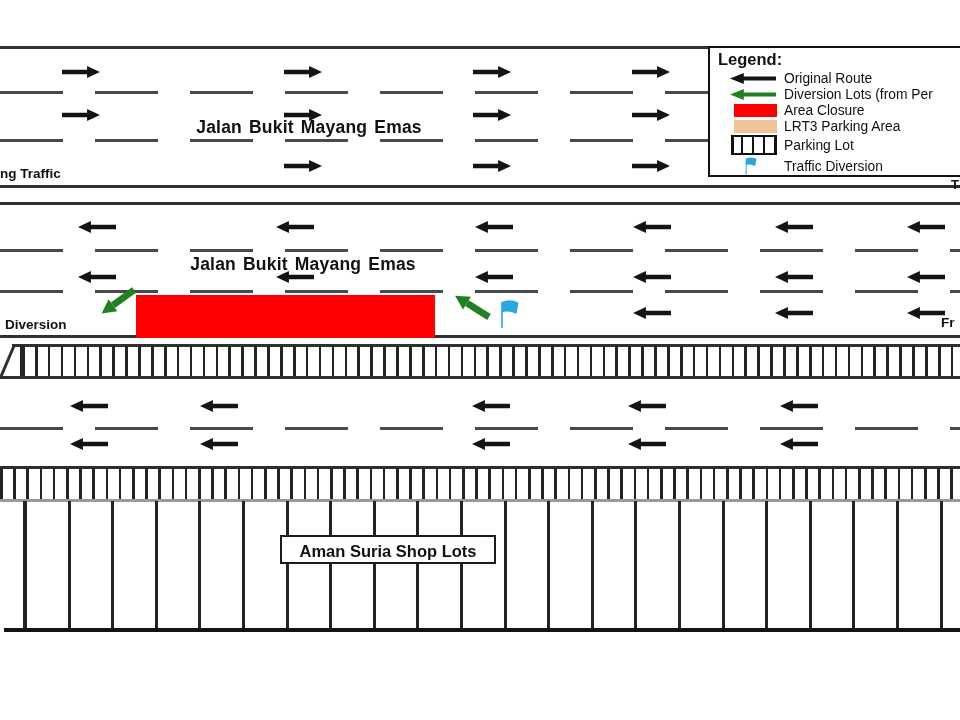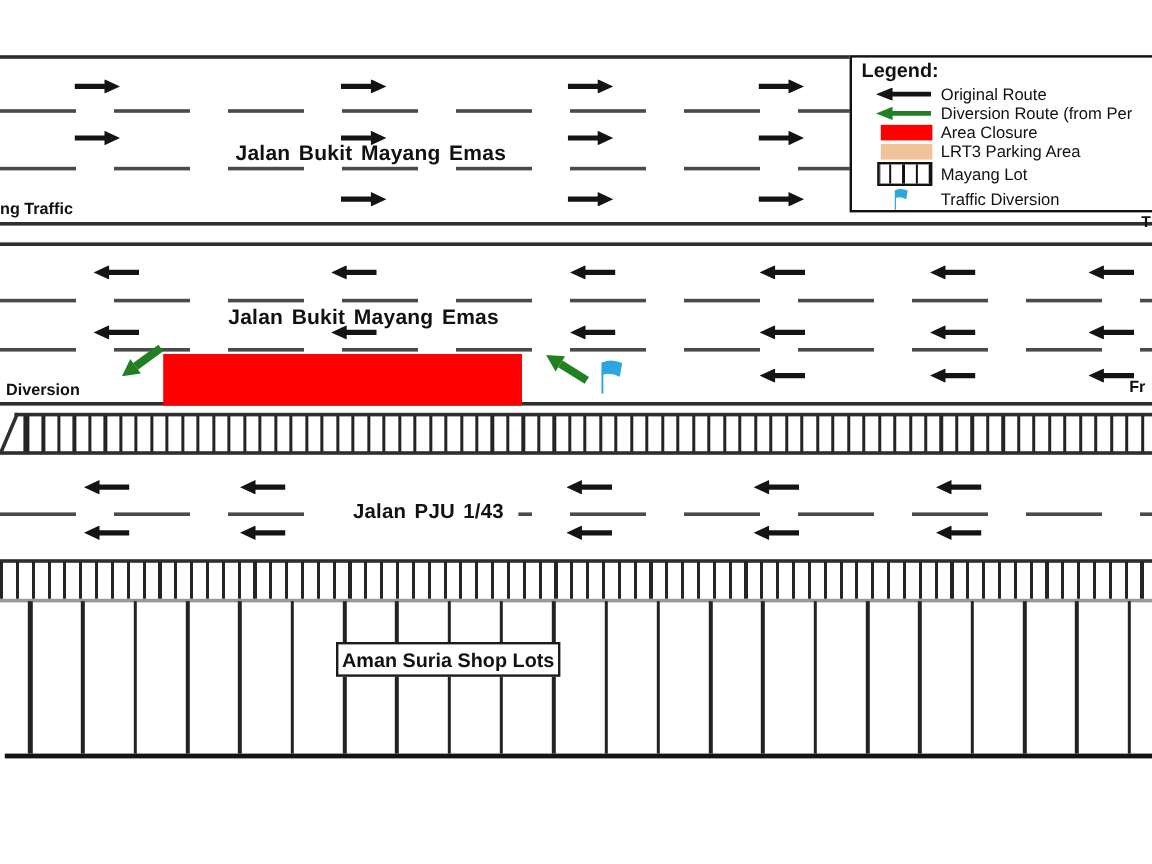--- a/index.html
+++ b/index.html
@@ -103,77 +103,75 @@
   <div class="sidelabel" style="left:941px;top:315px">Fr</div>
 
   <div class="hline" style="left:12px;top:344px;width:948px"></div>
   <div class="bays" style="left:16px;top:346px;width:944px;height:31px;
        background:repeating-linear-gradient(90deg,#242424 0 2.6px,transparent 2.6px 12.9px);background-position-x:6px"></div>
   <div class="hline" style="left:0;top:376px;width:960px"></div>
   <div style="position:absolute;left:1px;top:375px;width:35px;height:3px;background:#2f2f2f;
        transform-origin:0 50%;transform:rotate(-67deg)"></div>
 
   <div class="dash" style="left:0;top:427px;width:960px"></div>
-  <div class="roadlabel" style="left:282px;top:415px;width:150px;height:24px;line-height:24px;
-       font-size:17px;background:#fff">Jalan PJU 1/43</div>
 
   <div class="ar ar-l" style="left:70px;top:400px"></div>
   <div class="ar ar-l" style="left:200px;top:400px"></div>
   <div class="ar ar-l" style="left:472px;top:400px"></div>
   <div class="ar ar-l" style="left:628px;top:400px"></div>
   <div class="ar ar-l" style="left:780px;top:400px"></div>
   <div class="ar ar-l" style="left:70px;top:438px"></div>
   <div class="ar ar-l" style="left:200px;top:438px"></div>
   <div class="ar ar-l" style="left:472px;top:438px"></div>
   <div class="ar ar-l" style="left:628px;top:438px"></div>
   <div class="ar ar-l" style="left:780px;top:438px"></div>
 
   <div class="hline" style="left:0;top:466px;width:960px"></div>
   <div class="bays" style="left:0;top:468px;width:960px;height:31px;
        background:repeating-linear-gradient(90deg,#242424 0 2.6px,transparent 2.6px 13.2px)"></div>
   <div style="position:absolute;left:0;top:499px;width:960px;height:2.5px;background:#999"></div>
 
   <div style="position:absolute;left:0;top:501px;width:960px;height:127px;
        background:repeating-linear-gradient(90deg,#232323 0 3px,transparent 3px 43.6px);background-position-x:24px"></div>
   <div style="position:absolute;left:4px;top:628px;width:956px;height:4px;background:#141414"></div>
-  <div style="position:absolute;left:280px;top:535px;width:187px;height:29px;line-height:29px;
+  <div style="position:absolute;left:280px;top:535px;width:216px;height:29px;line-height:29px;
        background:#fff;border:2.5px solid #1c1c1c;box-sizing:border-box;text-align:center;
        font-weight:bold;font-size:16.5px;z-index:6;white-space:nowrap">Aman Suria Shop Lots</div>
 
   <div id="legend">
     <div class="legend-title">Legend:</div>
     <div class="lrow">
       <span class="licon">
           <span class="lar" style="background:#141414"></span>
         </span>
       <span class="llabel">Original Route</span>
     </div>
     <div class="lrow">
       <span class="licon">
           <span class="lar" style="background:#218021"></span>
         </span>
-      <span class="llabel">Diversion Route (from Per</span>
+      <span class="llabel">Diversion Lots (from Per</span>
     </div>
     <div class="lrow">
       <span class="licon">
           <span class="swatch" style="background:#ff0000"></span>
         </span>
       <span class="llabel">Area Closure</span>
     </div>
     <div class="lrow">
       <span class="licon">
           <span class="swatch" style="background:#f0c498"></span>
         </span>
       <span class="llabel">LRT3 Parking Area</span>
     </div>
     <div class="lrow tall">
       <span class="licon">
           <span class="parkicon"></span>
         </span>
-      <span class="llabel">Mayang Lot</span>
+      <span class="llabel">Parking Lot</span>
     </div>
     <div class="lrow tall">
       <span class="licon">
         <svg width="17" height="20" viewBox="0 0 26 32" style="margin-left:24px">
           <rect x="5.2" y="4" width="1.6" height="26" fill="#2ba7e0"></rect>
           <path d="M6 4 Q 13 0.5 22.5 4.5 L20.5 16 Q 12.5 12 6 14.5 Z" fill="#2ba7e0"></path>
         </svg>
       </span>
       <span class="llabel">Traffic Diversion</span>
     </div>

